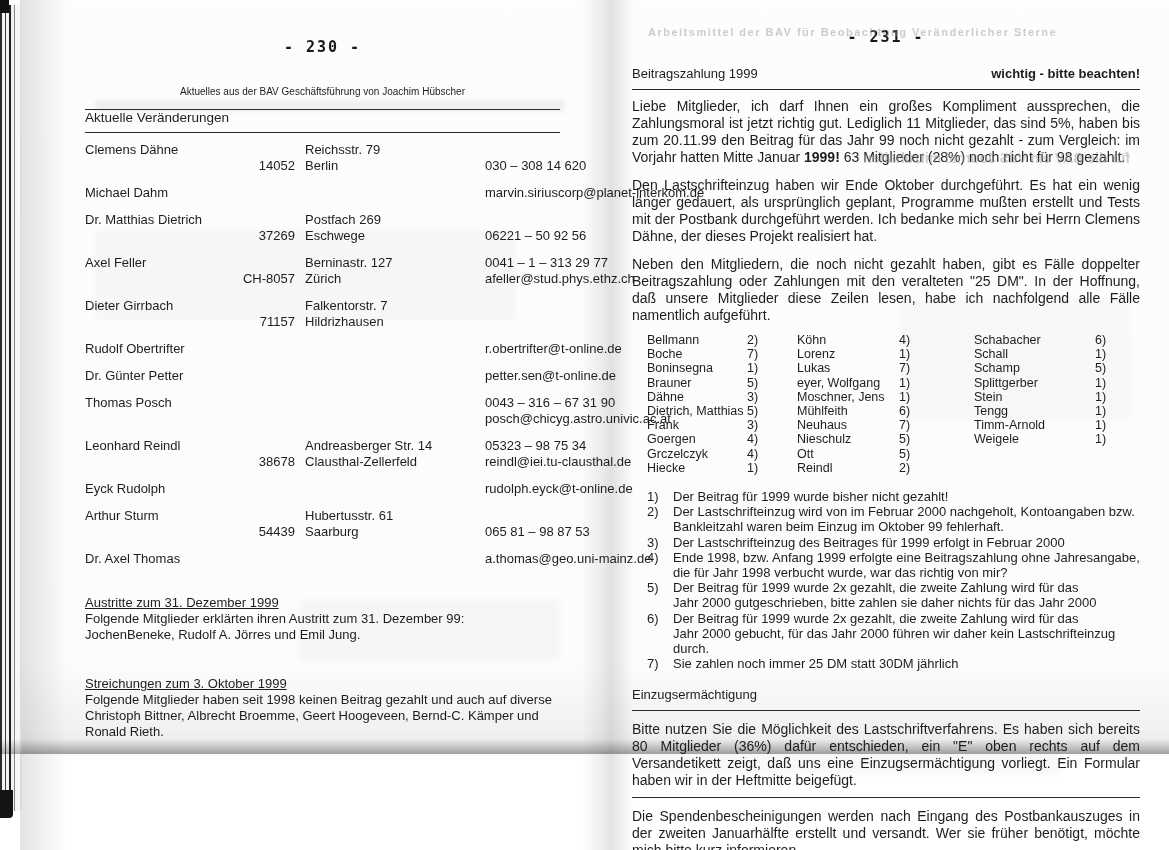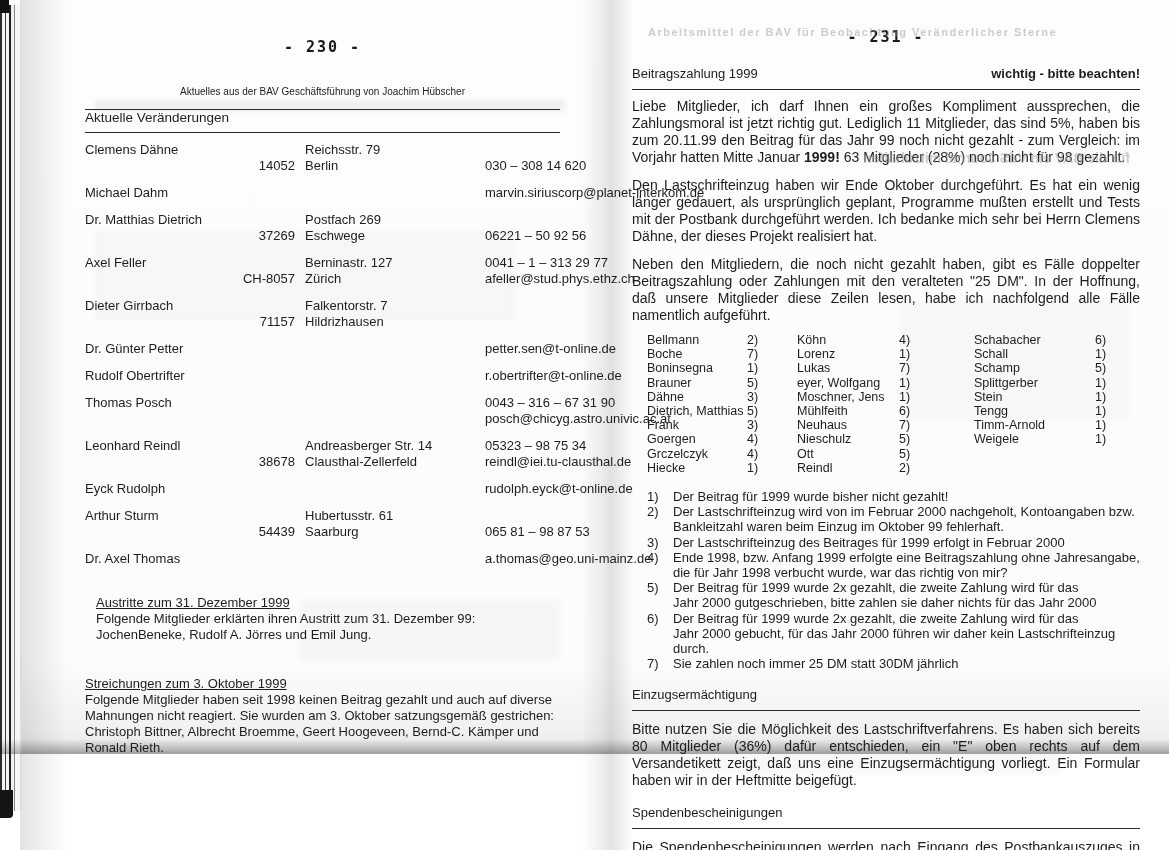--- a/index.html
+++ b/index.html
@@ -54,21 +54,21 @@
 
   .contact-list { margin-top:9px; }
   .contact-entry { margin-bottom:11px; }
   .contact-row { display:grid; grid-template-columns:150px 60px 190px 1fr;
     font-size:13px; line-height:16px; }
   .c-plz { text-align:right; }
   .c-mid { padding-left:10px; }
   .c-right { text-align:right; white-space:nowrap; }
 
   .member-block { font-size:13px; line-height:16px; }
-  .austritte { margin-top:28px;margin-left:11px; }
+  .austritte { margin-top:28px; }
   .streichungen { margin-top:33px; }
   .block-heading { text-decoration:underline; }
 
   
   .rp-headrow { display:flex; justify-content:space-between; align-items:flex-end;
     margin-top:20px; font-size:13px; }
   .rp-head-right { font-weight:bold; }
   .rp-rule { border-top:1.8px solid #242424; margin-top:8px; }
   .par { font-size:14px; line-height:17px; text-align:justify; }
   .par-1 { margin-top:8px; }
@@ -176,32 +176,32 @@
           </div>
           <div class="contact-row">
             <span class="c-name"></span>
             <span class="c-plz">71157</span>
             <span class="c-mid">Hildrizhausen</span>
             <span class="c-right"></span>
           </div>
         </div>
         <div class="contact-entry">
           <div class="contact-row">
+            <span class="c-name">Rudolf Obertrifter</span>
+            <span class="c-plz"></span>
+            <span class="c-mid"></span>
+            <span class="c-right">r.obertrifter@t-online.de</span>
+          </div>
+        </div>
+        <div class="contact-entry">
+          <div class="contact-row">
             <span class="c-name">Dr. Günter Petter</span>
             <span class="c-plz"></span>
             <span class="c-mid"></span>
             <span class="c-right">petter.sen@t-online.de</span>
-          </div>
-        </div>
-        <div class="contact-entry">
-          <div class="contact-row">
-            <span class="c-name">Rudolf Obertrifter</span>
-            <span class="c-plz"></span>
-            <span class="c-mid"></span>
-            <span class="c-right">r.obertrifter@t-online.de</span>
           </div>
         </div>
         <div class="contact-entry">
           <div class="contact-row">
             <span class="c-name">Thomas Posch</span>
             <span class="c-plz"></span>
             <span class="c-mid"></span>
             <span class="c-right">0043 – 316 – 67 31 90</span>
           </div>
           <div class="contact-row">
@@ -259,21 +259,20 @@
 
     <div class="member-block austritte">
       <div class="block-heading">Austritte zum 31. Dezember 1999</div>
       <div>Folgende Mitglieder erklärten ihren Austritt zum 31. Dezember 99:</div>
       <div>JochenBeneke, Rudolf A. Jörres und Emil Jung.</div>
     </div>
 
     <div class="member-block streichungen">
       <div class="block-heading">Streichungen zum 3. Oktober 1999</div>
       <div>Folgende Mitglieder haben seit 1998 keinen Beitrag gezahlt und auch auf diverse</div>
-      <div>Mahnungen nicht reagiert. Sie wurden am 3. Oktober satzungsgemäß gestrichen:</div>
       <div>Christoph Bittner, Albrecht Broemme, Geert Hoogeveen, Bernd-C. Kämper und Ronald Rieth.</div>
     </div>
   </div>
 
   <div class="page-right">
     <div class="ghost-top">Arbeitsmittel der BAV für Beobachtung Veränderlicher Sterne</div>
     <div class="ghost-mirror">für die BAV ein VdS Journal mitzuhalten</div>
 
     <div class="pageno">- 231 -</div>
 
@@ -442,18 +441,17 @@
         <div class="fn-row">
           <span class="fn-num">7)</span>
           <span class="fn-text">Sie zahlen noch immer 25 DM statt 30DM jährlich</span>
         </div>
       </div>
 
     <div class="sub-heading">Einzugsermächtigung</div>
     <div class="sub-rule"></div>
     <div class="par sub-par">Bitte nutzen Sie die Möglichkeit des Lastschriftverfahrens. Es haben sich bereits 80 Mitglieder (36%) dafür entschieden, ein "E" oben rechts auf dem Versandetikett zeigt, daß uns eine Einzugsermächtigung vorliegt. Ein Formular haben wir in der Heftmitte beigefügt.</div>
 
-    <div class="sub-heading">Spendenbescheinigungen</div>
     <div class="sub-rule"></div>
     <div class="par sub-par">Die Spendenbescheinigungen werden nach Eingang des Postbankauszuges in der zweiten Januarhälfte erstellt und versandt. Wer sie früher benötigt, möchte mich bitte kurz informieren.</div>
   </div>
 
 </div>
 
 </body></html>

